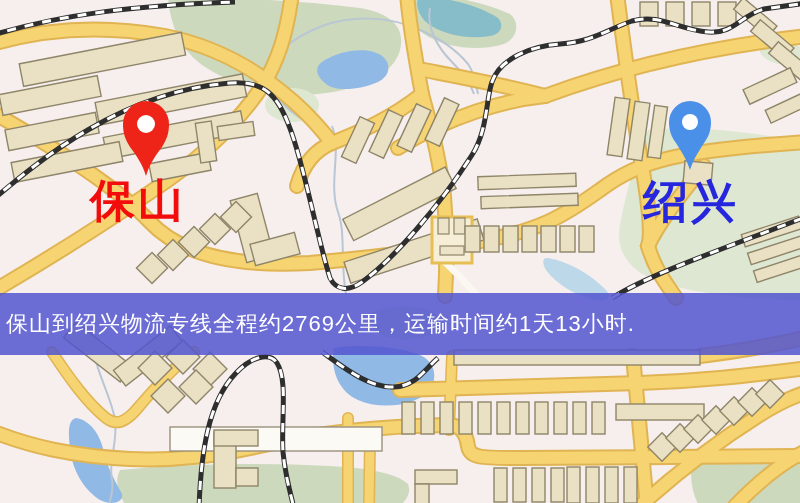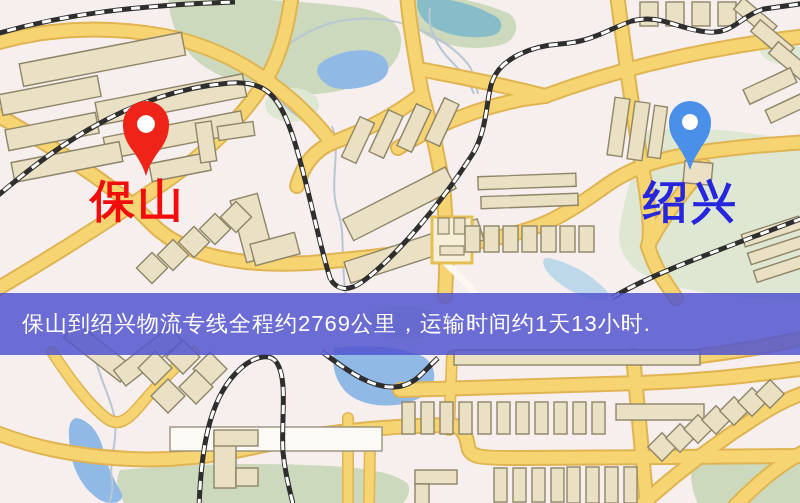--- a/index.html
+++ b/index.html
@@ -25,21 +25,21 @@
   .rail-base{fill:none;stroke:#2e2e2e;stroke-width:5;}
   .rail-dash{fill:none;stroke:#ffffff;stroke-width:3;stroke-dasharray:9 9;}
   
   .pin{position:absolute;}
   .place-label{position:absolute;font-size:45px;font-weight:700;
                letter-spacing:3px;line-height:1;white-space:nowrap;}
   .place-label.origin{left:90px;top:178px;color:#f20c0c;}
   .place-label.dest{left:643px;top:179px;color:#2626df;}
   .banner{position:absolute;left:0;right:0;top:293px;height:62px;
           background:rgba(84,86,207,0.86);display:flex;align-items:center;
-          padding-left:22px;box-sizing:border-box;color:#ffffff;
+          padding-left:6px;box-sizing:border-box;color:#ffffff;
           font-size:22px;letter-spacing:1px;white-space:nowrap;}
 </style>
 </head>
 <body>
 
 <div class="stage">
 
   <svg class="map" width="800" height="503" viewBox="0 0 800 503">
     <defs>
       <path id="rA" d="M-8,112 C55,148 118,188 150,222 C182,256 240,267 310,263 C370,258 430,250 470,243 C540,232 565,215 600,190 C640,160 680,150 808,142"></path>

